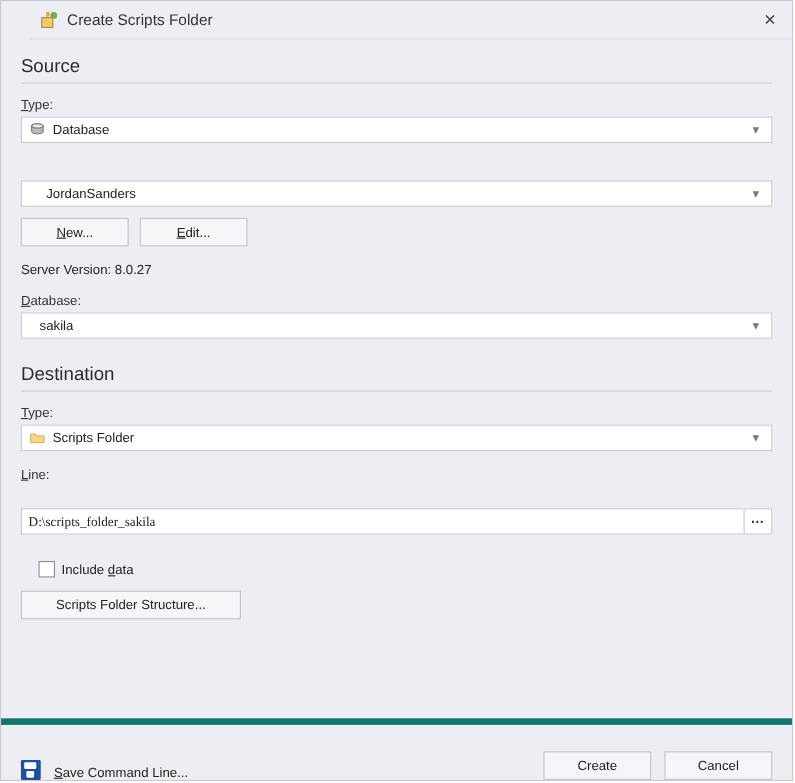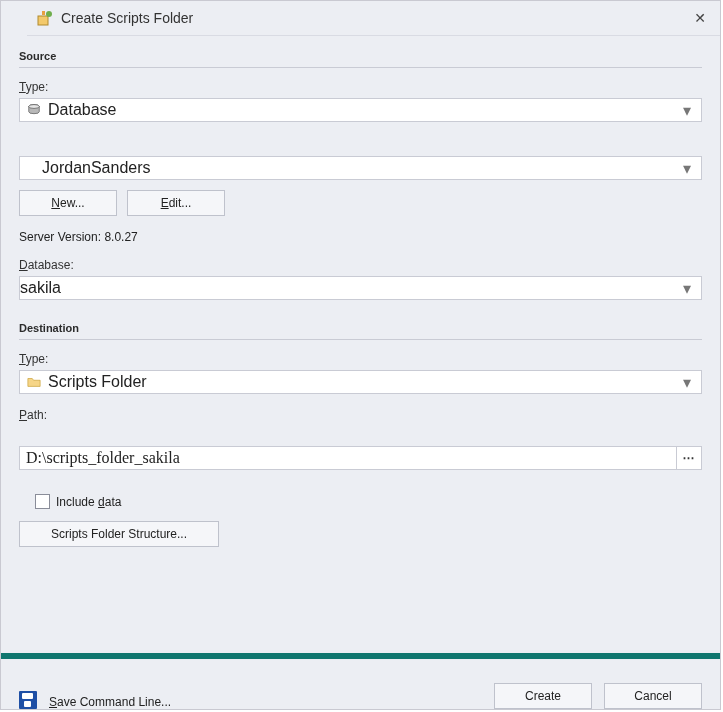--- a/index.html
+++ b/index.html
@@ -49,22 +49,22 @@
     cursor: pointer;
   }
   .body {
     flex: 1;
     padding: 14px 18px 0 18px;
     display: flex;
     flex-direction: column;
     overflow: hidden;
   }
   .section-title {
-    font-weight: bold;
-    font-size: 11px;
+    font-weight: normal;
+    font-size: 17px;
     color: #2b2b2b;
     margin-bottom: 2px;
   }
   .hr {
     border: none;
     border-top: 1px solid #c9cbd4;
     margin: 3px 0 12px 0;
   }
   .label {
     font-size: 12px;
@@ -75,21 +75,21 @@
     text-decoration: underline;
   }
   .combo, .textinput {
     height: 24px;
     background: #fff;
     border: 1px solid #c9cbd4;
     display: flex;
     align-items: center;
     padding: 0 6px;
     box-sizing: border-box;
-    font-size: 16px;
+    font-size: 12px;
     color: #222;
   }
   .combo .combo-icon {
     width: 16px; height: 16px;
     margin-right: 6px;
     display:inline-flex;align-items:center;justify-content:center;
   }
   .combo .combo-text { flex: 1; }
   .combo .chevron {
     width: 16px;
@@ -207,40 +207,40 @@
       <div class="btn"><span style="text-decoration:underline;">E</span>dit...</div>
     </div>
 
     <div class="mb14">
       <span>Server Version:</span>
       <span> </span>
       <span>8.0.27</span>
     </div>
 
     <div class="label underline-first">Database:</div>
-    <div class="combo" style="margin-bottom:22px;padding-left:0;justify-content:flex-end;">
+    <div class="combo" style="margin-bottom:22px;padding-left:16px;justify-content:flex-end;">
       <span class="combo-text">sakila</span>
       <span class="chevron">▾</span>
     </div>
 
     <div class="section-title">Destination</div>
     <hr class="hr">
 
     <div class="label"><span style="text-decoration:underline;">T</span>ype:</div>
     <div class="combo mb14">
       <span class="combo-icon">
         <svg viewBox="0 0 16 16" width="14" height="14">
           <path d="M1 4 h5 l1.5 2 H15 v7 H1 z" fill="#f6d587" stroke="#caa23b" stroke-width="0.8"></path>
         </svg>
       </span>
       <span class="combo-text">Scripts Folder</span>
       <span class="chevron">▾</span>
     </div>
 
-    <div class="label underline-first">Path:</div>
+    <div class="label underline-first">Line:</div>
     <div class="path-box mb10">
       <div class="textinput">
         <span>D:\scripts_folder_sakila</span>
       </div>
       <div class="dots-btn">⋯</div>
     </div>
 
     <div class="checkbox-row">
       <span class="checkbox-box"></span>
       <span>Include <span style="text-decoration:underline;">d</span>ata</span>

